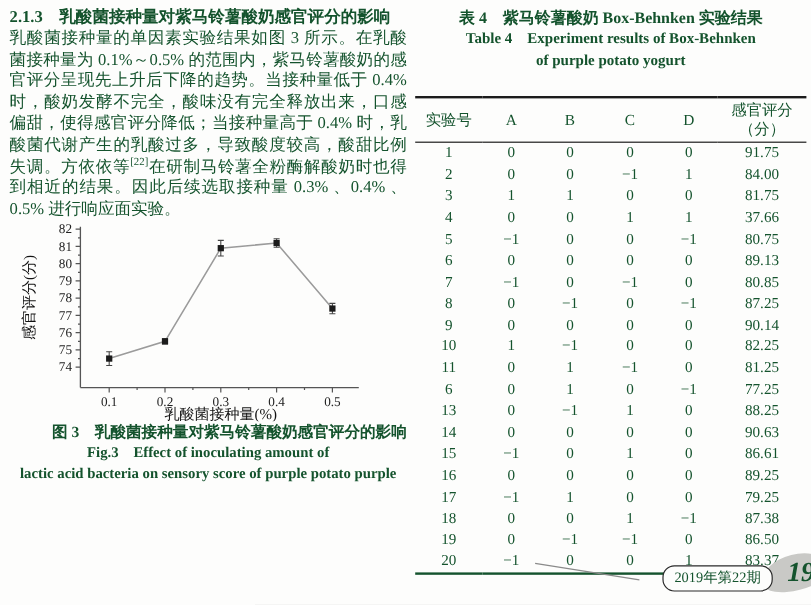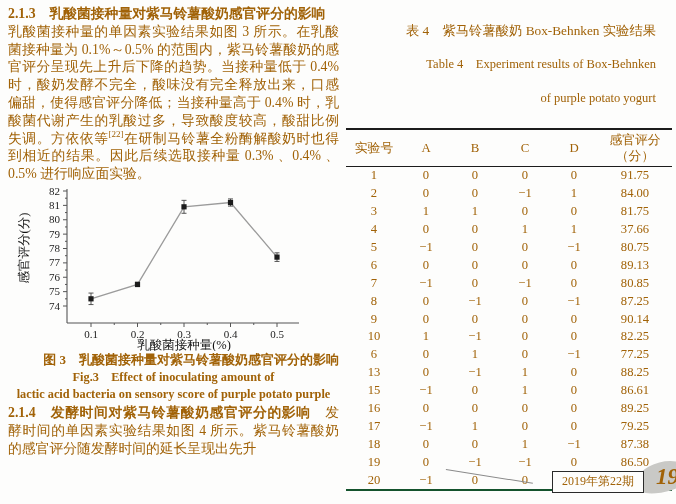--- a/index.html
+++ b/index.html
@@ -1,31 +1,31 @@
 <!DOCTYPE html>
 <html><head>
 <meta charset="utf-8">
 <style>
   html,body{margin:0;padding:0;background:#e8e8e8;}
   .page{
     position:relative;width:676px;height:504px;background:#fdfdfc;overflow:hidden;
-    font-family:"Liberation Serif","DejaVu Serif",serif;color:#a16207;
+    font-family:"Liberation Serif","DejaVu Serif",serif;color:#14532d;
   }
   
   .col-left{position:absolute;left:8px;top:5px;width:331px;}
   .para{font-size:13.8px;line-height:17.8px;text-align:justify;margin:0;}
   .run-head{font-weight:bold;}
   sup.ref{font-size:9px;line-height:0;}
   .chart-wrap{width:332px;height:166px;margin-top:2px;}
   .cap{text-align:center;font-weight:bold;margin:0;}
   .cap-zh{font-size:13px;line-height:18px;text-align:right;}
   .cap-en{font-size:12.3px;line-height:17px;}
   
   .col-right{position:absolute;left:346px;top:5px;width:326px;}
-  .tbl-title{text-align:right;font-weight:normal;margin:16px;}
+  .tbl-title{text-align:center;font-weight:bold;margin:0;}
   .tbl-title-zh{font-size:13.3px;line-height:19px;}
   .tbl-title-en{font-size:12.5px;line-height:17.5px;}
   table.bbk{
     width:100%;border-collapse:collapse;margin-top:21px;
     border-top:2px solid #1c1c1c;border-bottom:2px solid #14532d;
   }
   table.bbk thead tr{border-bottom:1.2px solid #1c1c1c;}
   table.bbk th{font-weight:normal;font-size:12.8px;line-height:16px;padding:2px 0;text-align:center;}
   table.bbk td{font-size:12.6px;height:17.9px;padding:0;text-align:center;}
   
@@ -33,21 +33,21 @@
   .footer-line{
     position:absolute;left:0;top:5px;width:88px;height:1px;background:#8a8a8a;
     transform:rotate(9deg);transform-origin:left top;
   }
   .swoosh{
     position:absolute;right:-16px;top:-2px;width:58px;height:30px;background:#c9c9c6;
     border-radius:50% 50% 50% 50%/60% 60% 40% 40%;transform:rotate(-14deg);
   }
   .issue-capsule{
     position:absolute;right:32px;top:7px;background:#fdfdfc;border:1.3px solid #2a2a2a;
-    border-radius:0;padding:1px 9px 2px 9px;font-size:12px;white-space:nowrap;
+    border-radius:10px;padding:1px 9px 2px 9px;font-size:12px;white-space:nowrap;
   }
   .page-num{
     position:absolute;right:-3px;top:0;font-size:23px;font-weight:bold;font-style:italic;
     font-family:"Liberation Serif","DejaVu Serif",serif;
   }
 </style>
 </head>
 <body>
 
 <div class="page">
@@ -123,21 +123,20 @@
           <rect x="266.4" y="69.52499999999992" width="5.2" height="5.2" fill="#1b1b1b"></rect>
           <text x="176" y="164" text-anchor="middle" font-size="12.5" fill="#111">乳酸菌接种量(%)</text>
           <text x="20" y="63" text-anchor="middle" font-size="12.5" fill="#111" transform="rotate(-90 20 63)">感官评分(分)</text>
         </svg>
     </div>
 
     <p class="cap cap-zh">图 3　乳酸菌接种量对紫马铃薯酸奶感官评分的影响</p>
     <p class="cap cap-en">Fig.3　Effect of inoculating amount of</p>
     <p class="cap cap-en">lactic acid bacteria on sensory score of purple potato purple</p>
 
-    <p class="para" style="margin-top:1px"><span class="run-head">2.1.4　发酵时间对紫马铃薯酸奶感官评分的影响</span><span>　发酵时间的单因素实验结果如图 4 所示。紫马铃薯酸奶的感官评分随发酵时间的延长呈现出先升</span></p>
   </div>
 
   <div class="col-right">
     <p class="tbl-title tbl-title-zh">表 4　紫马铃薯酸奶 Box-Behnken 实验结果</p>
     <p class="tbl-title tbl-title-en">Table 4　Experiment results of Box-Behnken</p>
     <p class="tbl-title tbl-title-en">of purple potato yogurt</p>
 
     <table class="bbk">
       <colgroup>
         <col style="width:56px">
@@ -235,34 +234,50 @@
           </tr>
           <tr>
             <td>10</td>
             <td>1</td>
             <td>−1</td>
             <td>0</td>
             <td>0</td>
             <td>82.25</td>
           </tr>
           <tr>
+            <td>11</td>
+            <td>0</td>
+            <td>1</td>
+            <td>−1</td>
+            <td>0</td>
+            <td>81.25</td>
+          </tr>
+          <tr>
             <td>6</td>
             <td>0</td>
             <td>1</td>
             <td>0</td>
             <td>−1</td>
             <td>77.25</td>
           </tr>
           <tr>
             <td>13</td>
             <td>0</td>
             <td>−1</td>
             <td>1</td>
             <td>0</td>
             <td>88.25</td>
+          </tr>
+          <tr>
+            <td>14</td>
+            <td>0</td>
+            <td>0</td>
+            <td>0</td>
+            <td>0</td>
+            <td>90.63</td>
           </tr>
           <tr>
             <td>15</td>
             <td>−1</td>
             <td>0</td>
             <td>1</td>
             <td>0</td>
             <td>86.61</td>
           </tr>
           <tr>

